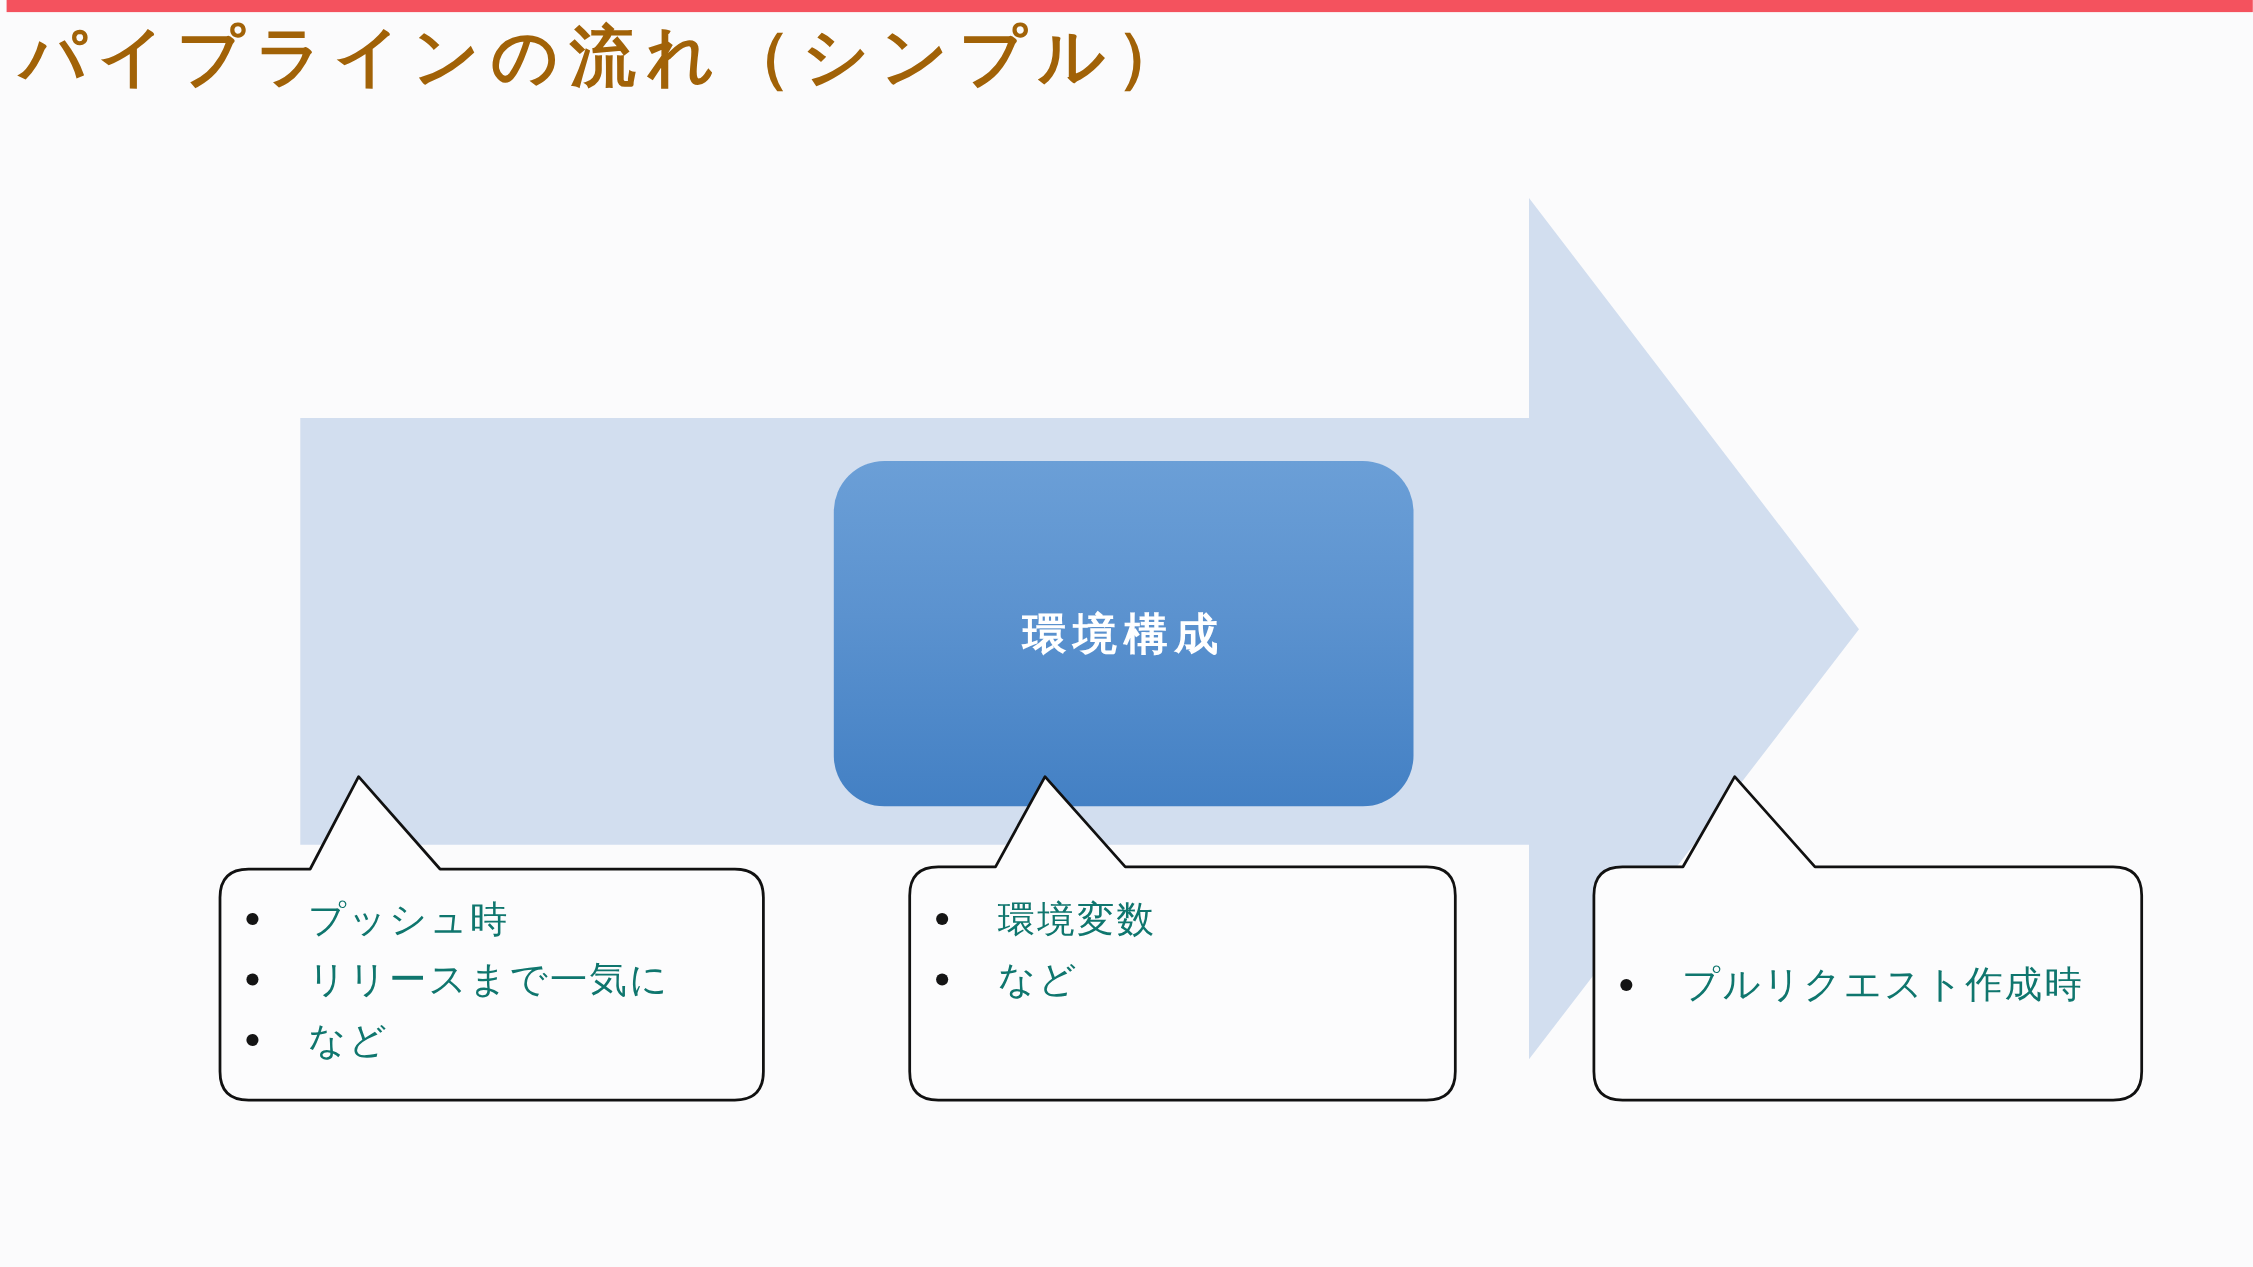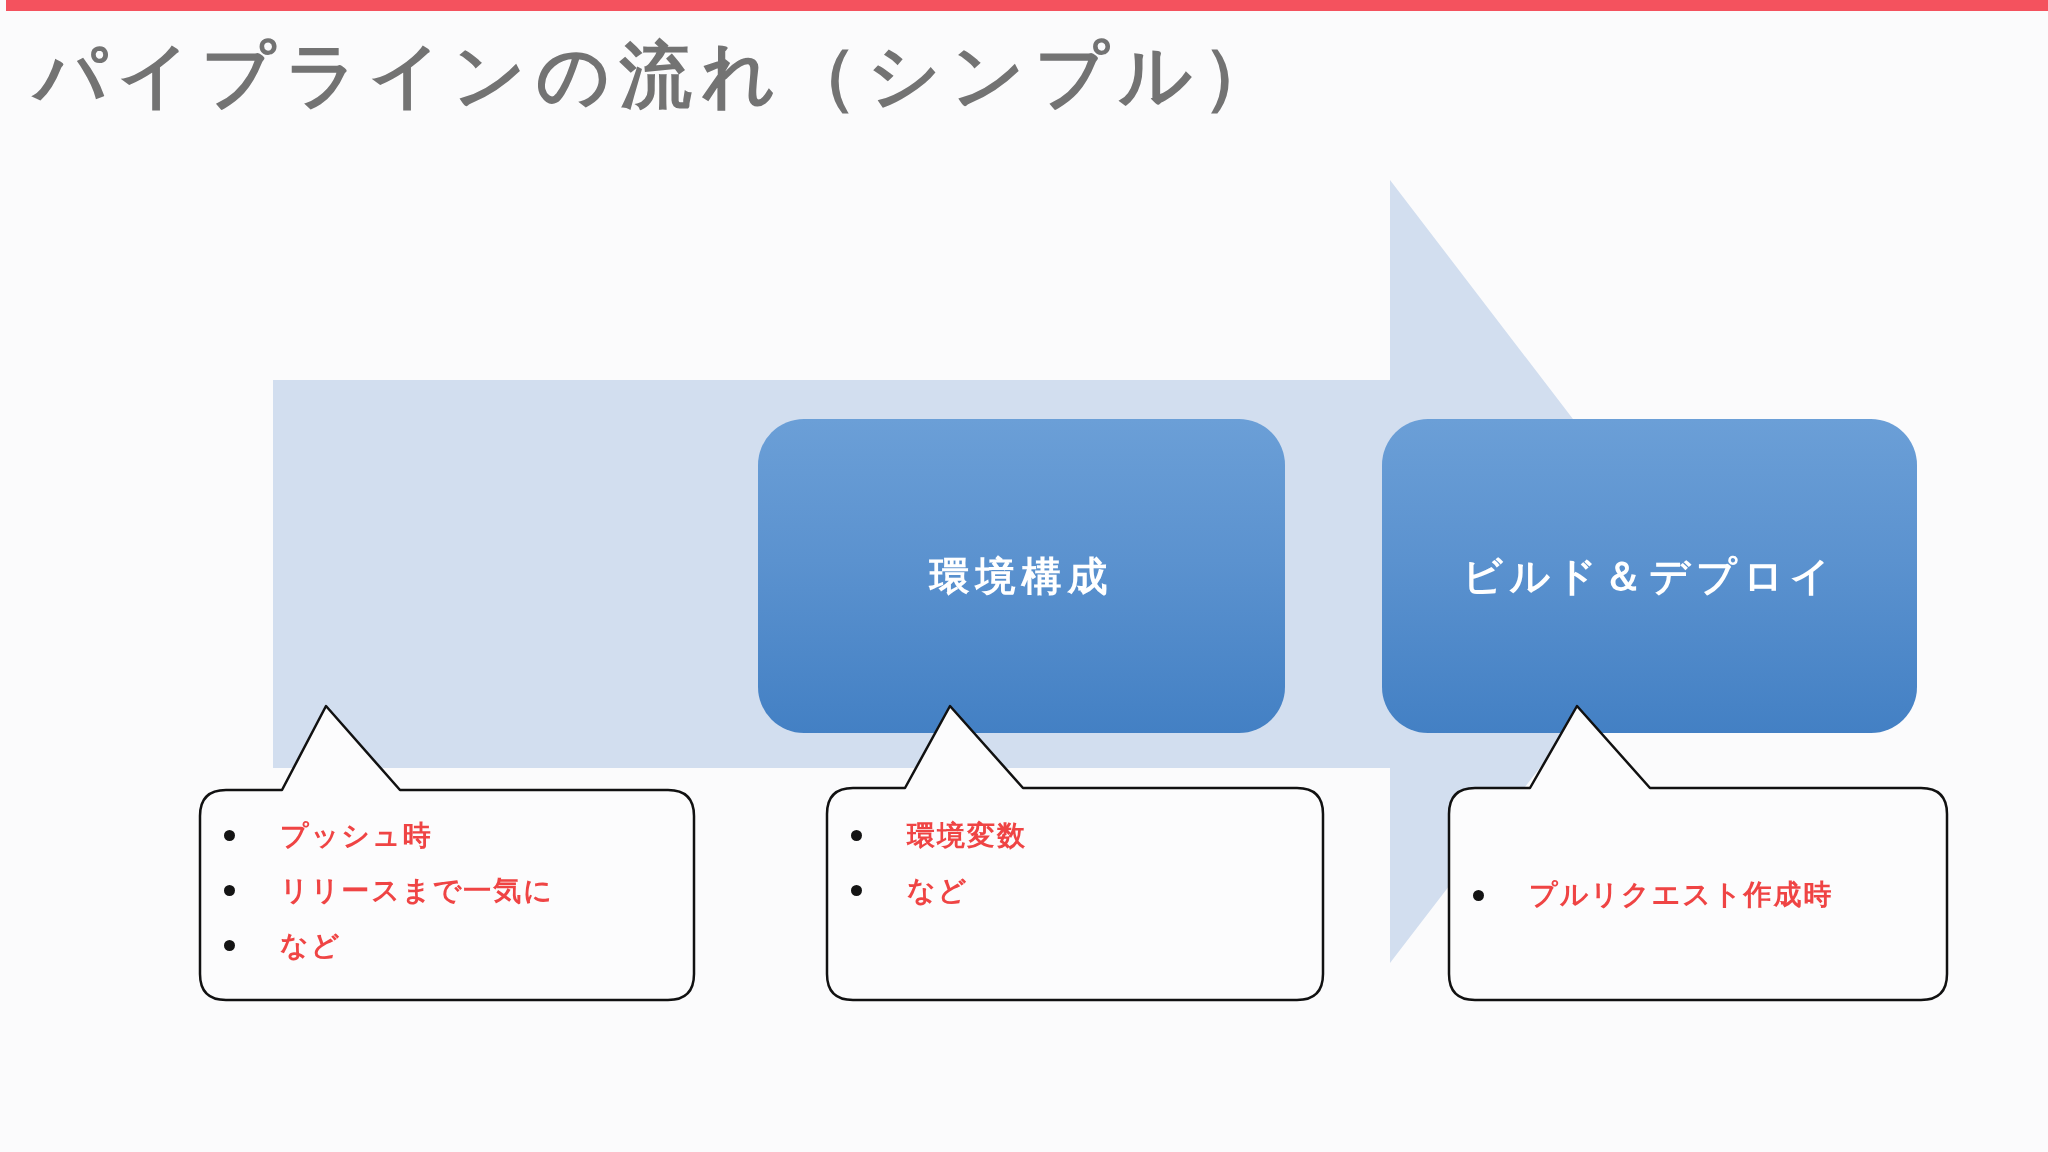--- a/index.html
+++ b/index.html
@@ -13,23 +13,23 @@
     position:relative;width:2048px;height:1152px;
     background:#fbfbfc;
   }
   
   .accent-bar{
     position:absolute;left:6px;right:0;top:0;height:11px;
     background:#f4525e;
   }
   
   .slide-title{
-    position:absolute;left:18px;top:16px;margin:16px;
-    font-size:72px;line-height:1.2;font-weight:800;
-    letter-spacing:10px;color:#737373;white-space:nowrap;
+    position:absolute;left:18px;top:16px;margin:0;
+    font-size:60px;line-height:1.2;font-weight:800;
+    letter-spacing:10px;color:#a16207;white-space:nowrap;
   }
   
   .layer-svg{
     position:absolute;left:0;top:0;width:2048px;height:1152px;
   }
   
   .stage-box{
     position:absolute;top:419px;height:314px;
     border-radius:46px;
     background:linear-gradient(180deg,#6b9fd7 0%,#5b92cf 45%,#4380c4 100%);
@@ -52,42 +52,39 @@
   .callout-content.c1{left:827px;width:496px;}
   .callout-content.c2{left:1449px;width:498px;justify-content:center;padding-top:0;}
   .note-row{
     display:flex;align-items:center;height:55px;flex:0 0 auto;
   }
   .bullet-dot{
     width:11px;height:11px;border-radius:50%;
     background:#141414;margin:0 45px 0 0;flex:0 0 auto;
   }
   .note-text{
-    font-size:28px;color:#ef4444;font-weight:700;
+    font-size:34px;color:#0f766e;font-weight:400;
     letter-spacing:2px;white-space:nowrap;
   }
 </style>
 </head>
 <body>
 
 <div class="slide">
 
   <div class="accent-bar"></div>
 
   <h1 class="slide-title">パイプラインの流れ（シンプル）</h1>
 
   <svg class="layer-svg" viewBox="0 0 2048 1152" aria-hidden="true">
     <polygon points="273,380 1390,380 1390,180 1690,572 1390,963 1390,768 273,768" fill="#d2deef"></polygon>
   </svg>
 
   <div class="stage-box s1">
     <span class="stage-label">環境構成</span>
-  </div>
-  <div class="stage-box s2">
-    <span class="stage-label">ビルド＆デプロイ</span>
   </div>
 
   <svg class="layer-svg" viewBox="0 0 2048 1152" aria-hidden="true">
     <path d="M 226 790 L 282 790 L 326 706 L 400 790 L 668 790 Q 694 790 694 816 L 694 974 Q 694 1000 668 1000 L 226 1000 Q 200 1000 200 974 L 200 816 Q 200 790 226 790 Z" fill="#fcfcfd" stroke="#111111" stroke-width="2.5" stroke-linejoin="round"></path>
     <path d="M 853 788 L 905 788 L 950 706 L 1023 788 L 1297 788 Q 1323 788 1323 814 L 1323 974 Q 1323 1000 1297 1000 L 853 1000 Q 827 1000 827 974 L 827 814 Q 827 788 853 788 Z" fill="#fcfcfd" stroke="#111111" stroke-width="2.5" stroke-linejoin="round"></path>
     <path d="M 1475 788 L 1530 788 L 1577 706 L 1650 788 L 1921 788 Q 1947 788 1947 814 L 1947 974 Q 1947 1000 1921 1000 L 1475 1000 Q 1449 1000 1449 974 L 1449 814 Q 1449 788 1475 788 Z" fill="#fcfcfd" stroke="#111111" stroke-width="2.5" stroke-linejoin="round"></path>
   </svg>
 
   <div class="callout-content c0">
     <div class="note-row">

